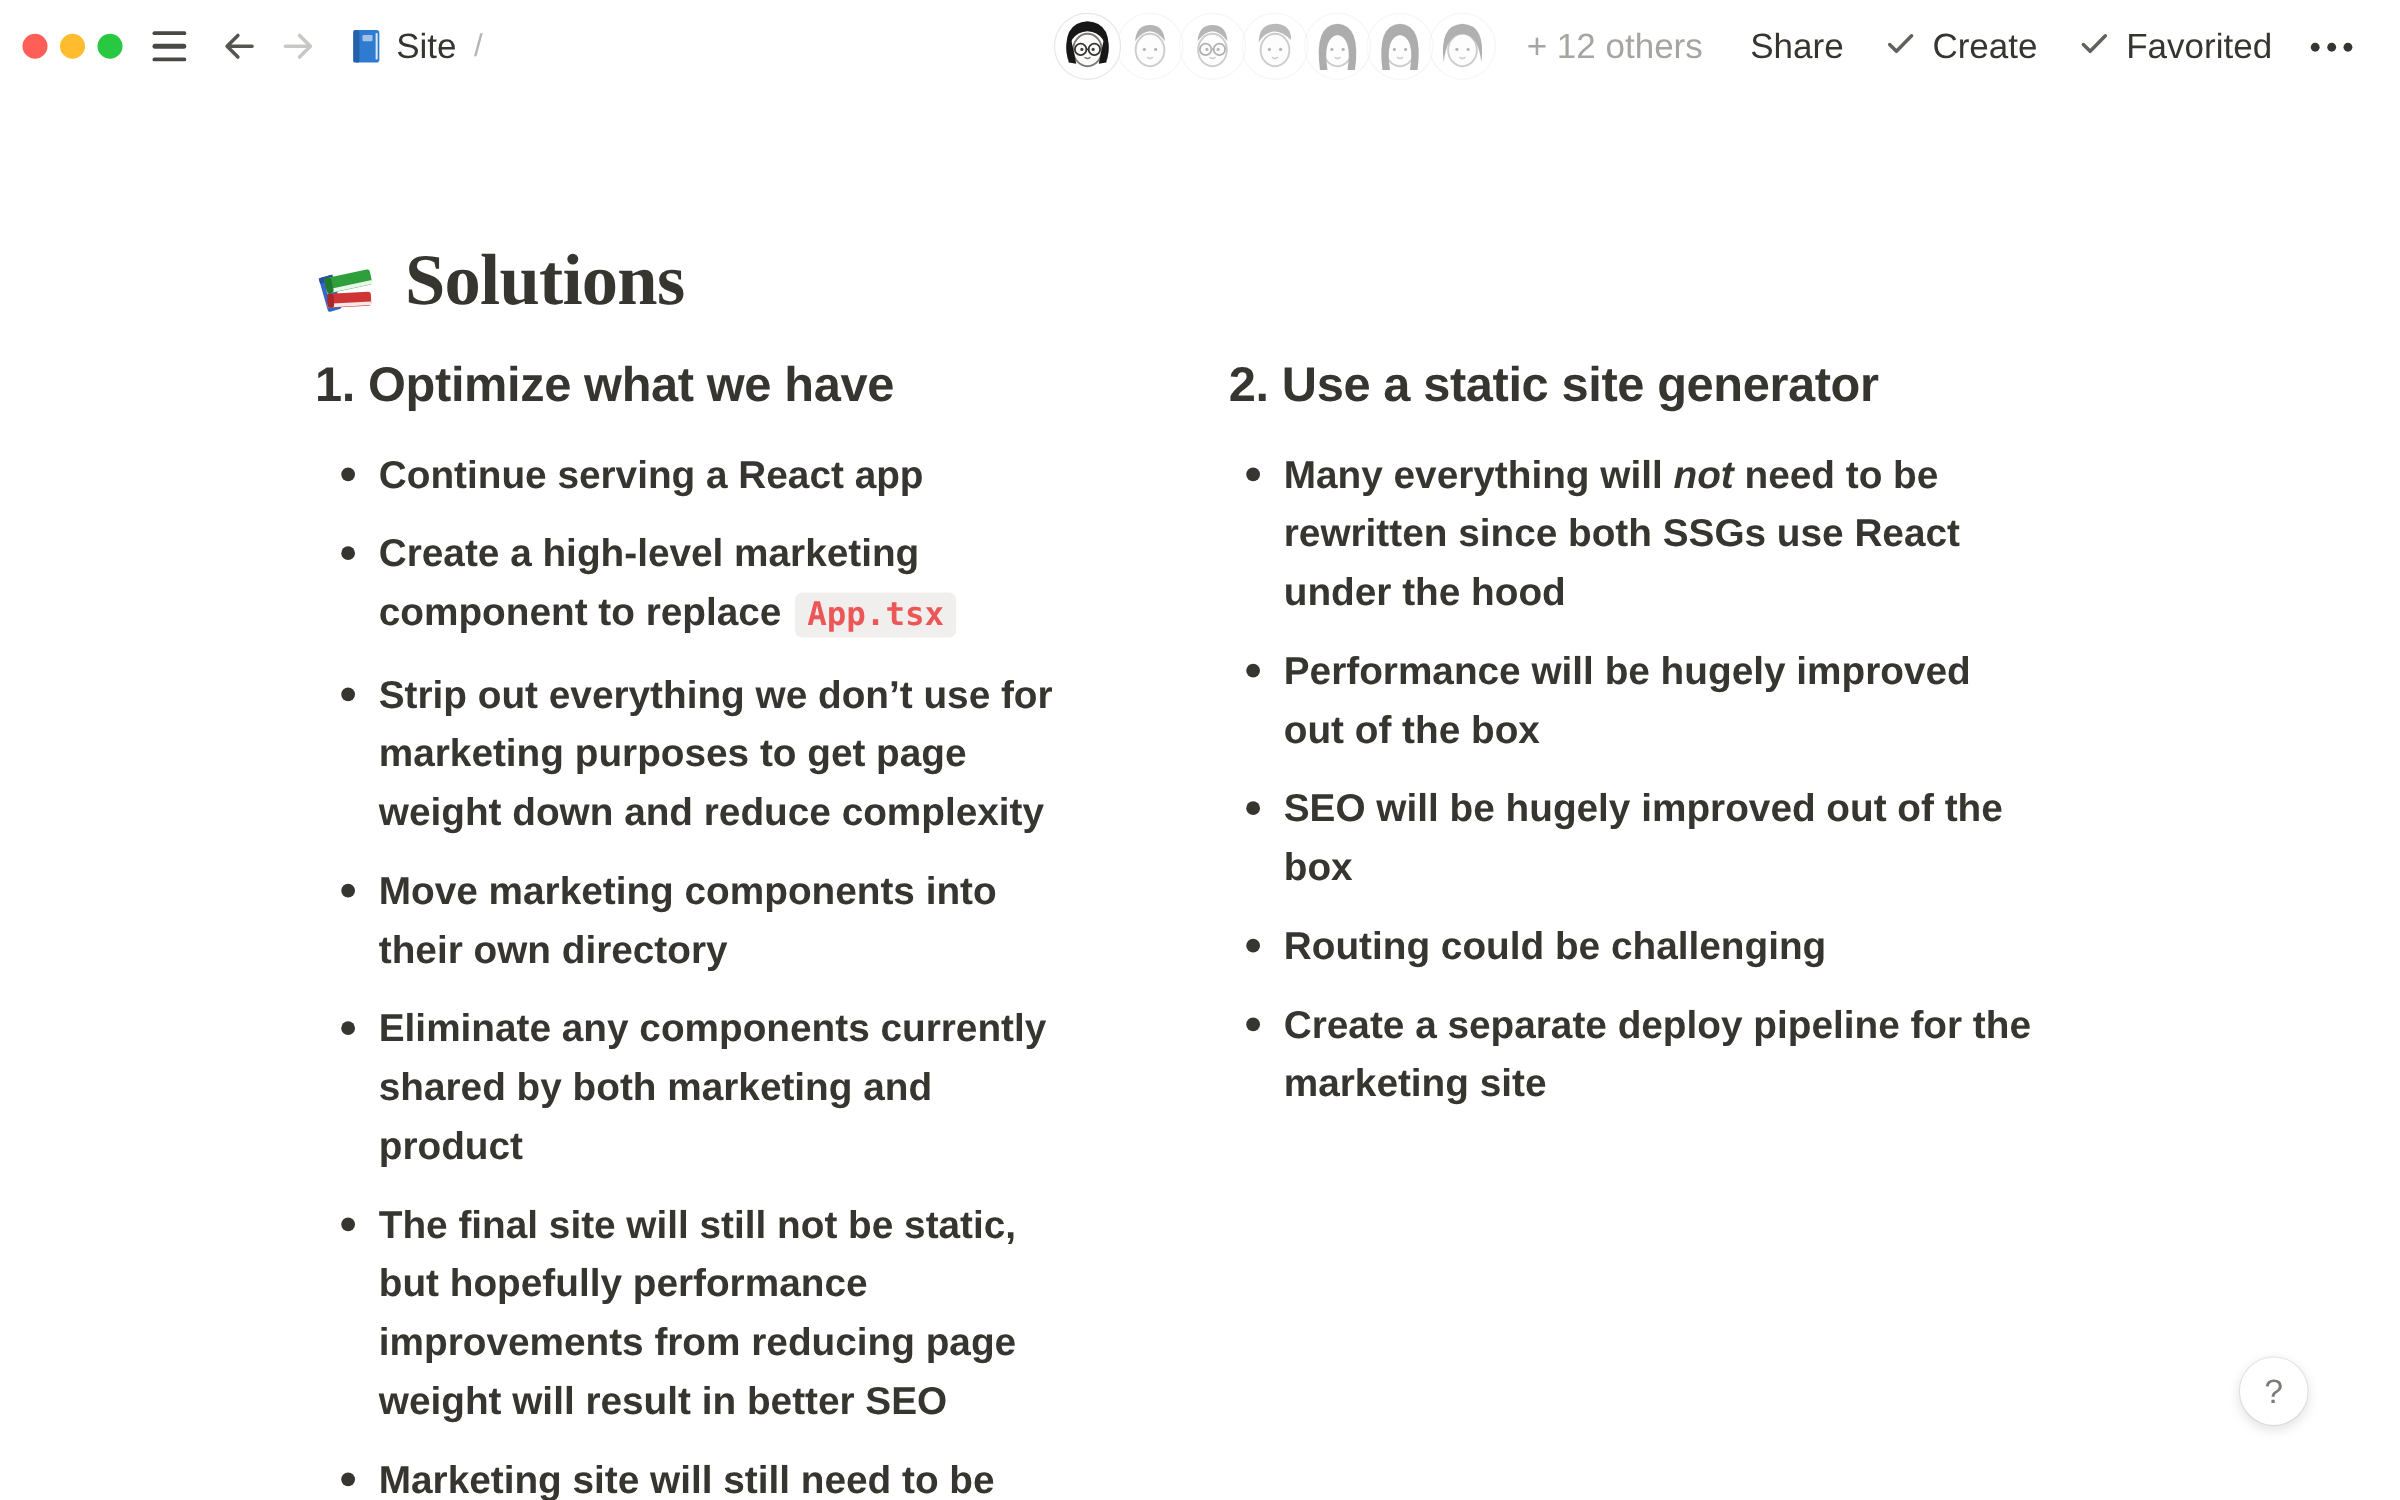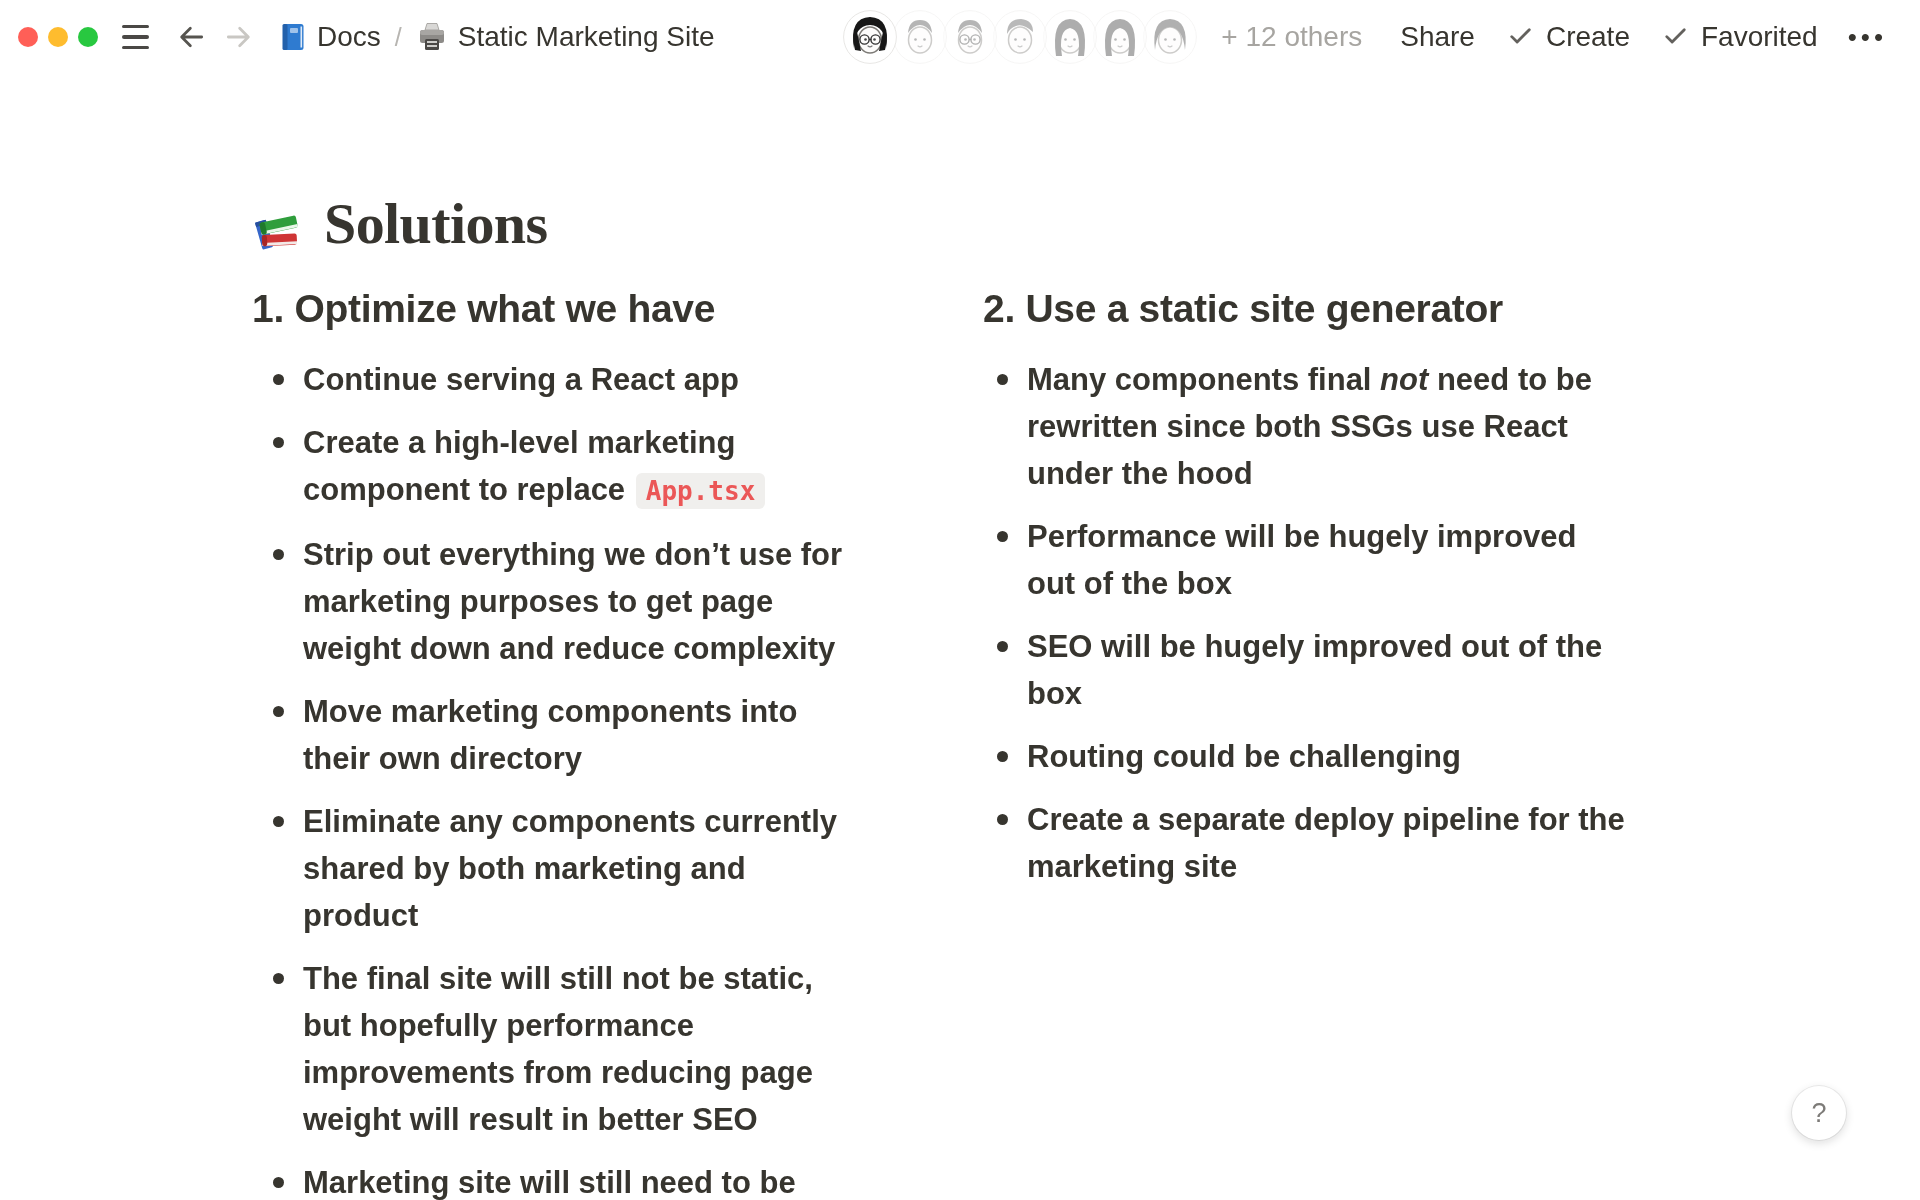--- a/index.html
+++ b/index.html
@@ -91,36 +91,23 @@
   <div class="breadcrumb">
     <span class="crumb">
       <span>
         <svg width="28" height="30" viewBox="0 0 28 30">
           <path d="M6 2h16a2.5 2.5 0 0 1 2.5 2.5v21A2.5 2.5 0 0 1 22 28H6z" fill="#2f7bd0"></path>
           <rect x="3.5" y="2" width="5" height="26" rx="1.5" fill="#2361ab"></rect>
           <rect x="21.5" y="4.5" width="1.6" height="21" fill="#ffffff" opacity="0.85"></rect>
           <rect x="11" y="6" width="8" height="5" rx="1" fill="#ffffff" opacity="0.55"></rect>
         </svg>
       </span>
-      <span>Docs</span>
+      <span>Site</span>
     </span>
     <span class="crumb-sep">/</span>
-    <span class="crumb">
-      <span>
-        <svg width="32" height="30" viewBox="0 0 32 30">
-          <path d="M9 8 11 1.5h10L23 8z" fill="#d9d8d6" stroke="#9a9894" stroke-width="0.8"></path>
-          <rect x="4" y="8" width="24" height="13" rx="2.5" fill="#8d8b88"></rect>
-          <rect x="4" y="8" width="24" height="5" rx="2.5" fill="#a8a6a3"></rect>
-          <rect x="9" y="17" width="14" height="11" rx="1.5" fill="#4a4846"></rect>
-          <rect x="11" y="19" width="10" height="2" fill="#cfcecc"></rect>
-          <rect x="11" y="23" width="10" height="2" fill="#cfcecc"></rect>
-        </svg>
-      </span>
-      <span>Static Marketing Site</span>
-    </span>
   </div>
 
   <div class="tb-right">
     <div class="avatar-stack">
         <span class="avatar" style="z-index: 20; opacity: 1;"><svg viewBox="0 0 54 54" width="54" height="54">
             <circle cx="27" cy="27" r="26.4" fill="#ffffff" stroke="#e8e7e5"></circle>
             <ellipse cx="27" cy="30" rx="11.5" ry="13" fill="#fdfcfb" stroke="#7d7b77" stroke-width="1.5"></ellipse>
             <path d="M11 38 Q6 8 27 7 Q48 8 43 38 Q43 16 27 15 Q11 16 11 38Z" fill="#171717"></path>
             <path d="M12 40 Q8 26 13 17 L18 41Z" fill="#171717"></path>
             <path d="M42 40 Q46 26 41 17 L36 41Z" fill="#171717"></path>
@@ -240,21 +227,21 @@
           <li><span>Strip out everything we don’t use for marketing purposes to get page weight down and reduce complexity</span></li>
           <li><span>Move marketing components into their own directory</span></li>
           <li><span>Eliminate any components currently shared by both marketing and product</span></li>
           <li><span>The final site will still not be static, but hopefully performance improvements from reducing page weight will result in better SEO</span></li>
           <li><span>Marketing site will still need to be</span></li>
         </ul>
     </div>
     <div class="col col2">
       <h3>2. Use a static site generator</h3>
       <ul>
-          <li><span>Many components final </span><em>not</em><span> need to be rewritten since both SSGs use React under the hood</span></li>
+          <li><span>Many everything will </span><em>not</em><span> need to be rewritten since both SSGs use React under the hood</span></li>
           <li><span>Performance will be hugely improved out of the box</span></li>
           <li><span>SEO will be hugely improved out of the box</span></li>
           <li><span>Routing could be challenging</span></li>
           <li><span>Create a separate deploy pipeline for the marketing site</span></li>
         </ul>
     </div>
   </div>
 </div>
 
 <div class="help-btn">?</div>

